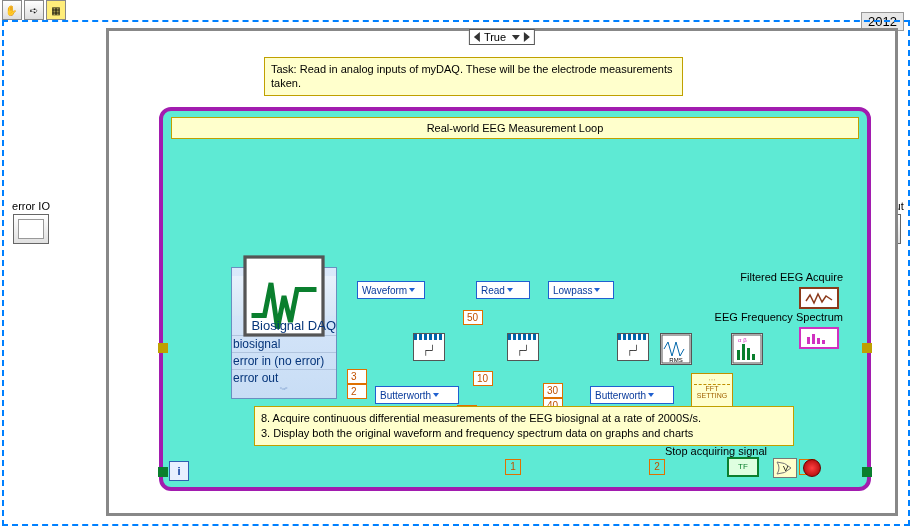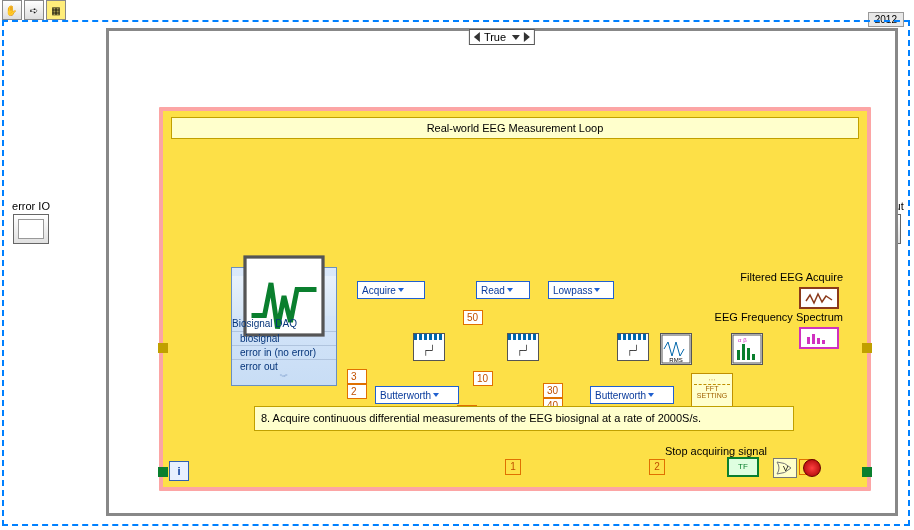--- a/index.html
+++ b/index.html
@@ -1,39 +1,39 @@
 <!DOCTYPE html>
 <html><head>
 <meta charset="utf-8">
 <style>
 body{margin:0;font-family:Tahoma,Arial,sans-serif;font-size:11px;background:#fff;color:#000}
 .canvas{position:relative;width:914px;height:530px;background:#fff}
 .dashed-border{position:absolute;left:2px;top:20px;right:4px;bottom:4px;border:2px dashed #0080ff}
-.year-badge{position:absolute;right:10px;top:12px;background:#e8e8e8;border:1px solid #999;padding:1px 6px;font-size:10px}
+.year-badge{position:absolute;right:10px;top:12px;background:#e8e8e8;border:1px solid #999;padding:1px 6px;font-size:13px}
 .toolbar{position:absolute;left:2px;top:0;display:flex;gap:2px}
 .tool-btn{width:18px;height:18px;border:1px solid #888;background:linear-gradient(#fff,#ddd);display:flex;align-items:center;justify-content:center;font-size:10px}
 .case-struct{position:absolute;left:106px;top:28px;right:16px;bottom:14px;border:3px solid #888;background:#fff}
 .case-selector{position:absolute;left:50%;top:-2px;transform:translateX(-50%);background:#fff;border:1px solid #555;padding:1px 4px;display:flex;align-items:center;gap:4px;font-size:11px}
 .case-selector .arrow{width:0;height:0;border-top:5px solid transparent;border-bottom:5px solid transparent;cursor:pointer}
 .case-selector .arrow.left{border-right:6px solid #333}
 .case-selector .arrow.right{border-left:6px solid #333}
 .case-selector .down{width:0;height:0;border-left:4px solid transparent;border-right:4px solid transparent;border-top:5px solid #333;margin-left:2px}
 .task-box{position:absolute;left:155px;top:26px;width:405px;border:1px solid #c0a000;background:#ffffcc;padding:4px 6px;line-height:1.3}
-.while-loop{position:absolute;left:50px;top:76px;right:24px;bottom:22px;border:4px solid #fca5a5;border-radius:1px;background:#fde047}
+.while-loop{position:absolute;left:50px;top:76px;right:24px;bottom:22px;border:4px solid #a21caf;border-radius:12px;background:#5eead4}
 .loop-title{position:absolute;left:8px;right:8px;top:6px;height:20px;border:1px solid #c0a000;background:#ffffcc;text-align:center;line-height:20px;font-weight:normal}
 .terminal-label{position:absolute;font-size:11px;text-align:center}
 .term-icon{width:34px;height:28px;border:1px solid #666;background:linear-gradient(#fff,#e0e0e0);position:relative;margin:2px auto}
 .term-icon::after{content:"";position:absolute;inset:4px;border:1px solid #999;background:#fff}
 .node{position:absolute;border:1px solid #555;background:#fff}
 .vi-node{width:30px;height:30px}
 .vi-node svg{width:100%;height:100%}
 .daq-block{position:absolute;left:68px;top:156px;width:104px;background:linear-gradient(#dbe9fb,#c8ddf5);border:1px solid #6a8fc0;padding-bottom:4px}
 .daq-header{height:40px;display:flex;align-items:center;justify-content:center;background:linear-gradient(#e8f1fc,#d6e6f7)}
-.daq-title{text-align:left;font-size:10px;padding:2px 0;color:#06357a}
-.daq-row{font-size:10px;padding:1px 8px;border-top:1px solid #b0c4de;color:#06357a;white-space:nowrap;overflow:hidden}
+.daq-title{text-align:right;font-size:13px;padding:2px 0;color:#06357a}
+.daq-row{font-size:12px;padding:1px 1px;border-top:1px solid #b0c4de;color:#06357a;white-space:nowrap;overflow:hidden}
 .daq-chev{text-align:center;color:#7a9acb;font-size:9px;line-height:8px}
 .enum-const{position:absolute;background:#fff;border:1px solid #2060d0;padding:1px 4px;font-size:10px;color:#083a9c;display:flex;align-items:center;gap:2px;height:14px}
 .enum-const .dd{width:0;height:0;border-left:3px solid transparent;border-right:3px solid transparent;border-top:4px solid #2060d0}
 .num-const{position:absolute;background:#fff;border:1px solid #e07000;padding:0 3px;font-size:10px;color:#c05000;min-width:12px;text-align:left;height:13px;line-height:13px}
 .num-stack{position:absolute;display:flex;flex-direction:column}
 .num-stack .num-const{position:static}
 .filter-node{position:absolute;width:30px;height:26px;border:1px solid #555;background:#fff}
 .filter-node::before{content:"";position:absolute;left:0;right:0;top:0;height:6px;background:repeating-linear-gradient(90deg,#06a 0 3px,#fff 3px 5px)}
 .filter-body{position:absolute;left:2px;right:2px;top:8px;bottom:2px;display:flex;align-items:center;justify-content:center;font-size:9px}
 .ind-label{position:absolute;font-size:11px;text-align:right}
@@ -82,41 +82,42 @@
 
 
   <div class="case-struct">
     <div class="case-selector">
       <div class="arrow left"></div>
       <span>True</span>
       <div class="down"></div>
       <div class="arrow right"></div>
     </div>
 
+    <div class="task-box">Task: Read in analog inputs of myDAQ.  These will be the electrode measurements taken.</div>
 
     <div class="while-loop">
       <div class="loop-title">Real-world EEG Measurement Loop</div>
 
       <div class="daq-block">
         <div class="daq-chev">︽</div>
         <div class="daq-header">
           <svg viewBox="0 0 32 32">
               <rect x="4" y="4" width="24" height="24" fill="#fff" stroke="#555"></rect>
               <polyline points="6,22 10,22 12,12 14,26 16,16 18,24 20,14 26,14" fill="none" stroke="#0a7f2e" stroke-width="1.5"></polyline>
             </svg>
         </div>
         <div class="daq-title">Biosignal DAQ</div>
         <div class="daq-row">biosignal</div>
         <div class="daq-row">error in (no error)</div>
         <div class="daq-row">error out</div>
         <div class="daq-chev">︾</div>
       </div>
 
       <div class="enum-const" style="left:194px;top:170px;width:58px">
-          <span>Acquire</span>
+          <span>Waveform</span>
           <span class="dd"></span>
         </div>
       <div class="enum-const" style="left:313px;top:170px;width:44px">
           <span>Read</span>
           <span class="dd"></span>
         </div>
       <div class="enum-const" style="left:385px;top:170px;width:56px">
           <span>Lowpass</span>
           <span class="dd"></span>
         </div>
@@ -208,16 +209,17 @@
       <div class="iter-term">i</div>
 
       <div class="tunnel green" style="left:-5px;top:356px"></div>
       <div class="tunnel green" style="right:-5px;top:356px"></div>
       <div class="tunnel yellow" style="left:-5px;top:232px"></div>
       <div class="tunnel yellow" style="right:-5px;top:232px"></div>
     </div>
 
     <div class="notes-box">
       <div>8. Acquire continuous differential measurements of the EEG biosignal at a rate of 2000S/s.</div>
+      <div>3. Display both the original waveform and frequency spectrum data on graphs and charts</div>
     </div>
   </div>
 
 </div>
 
 </body></html>

